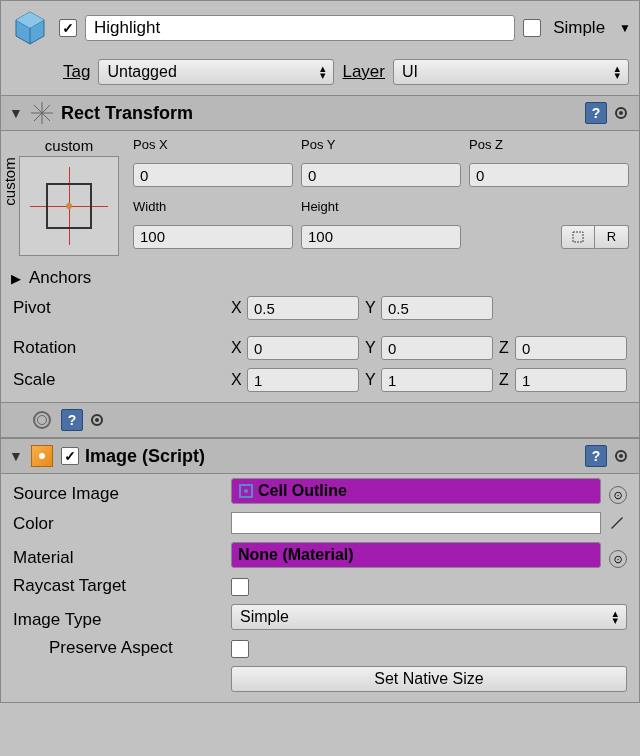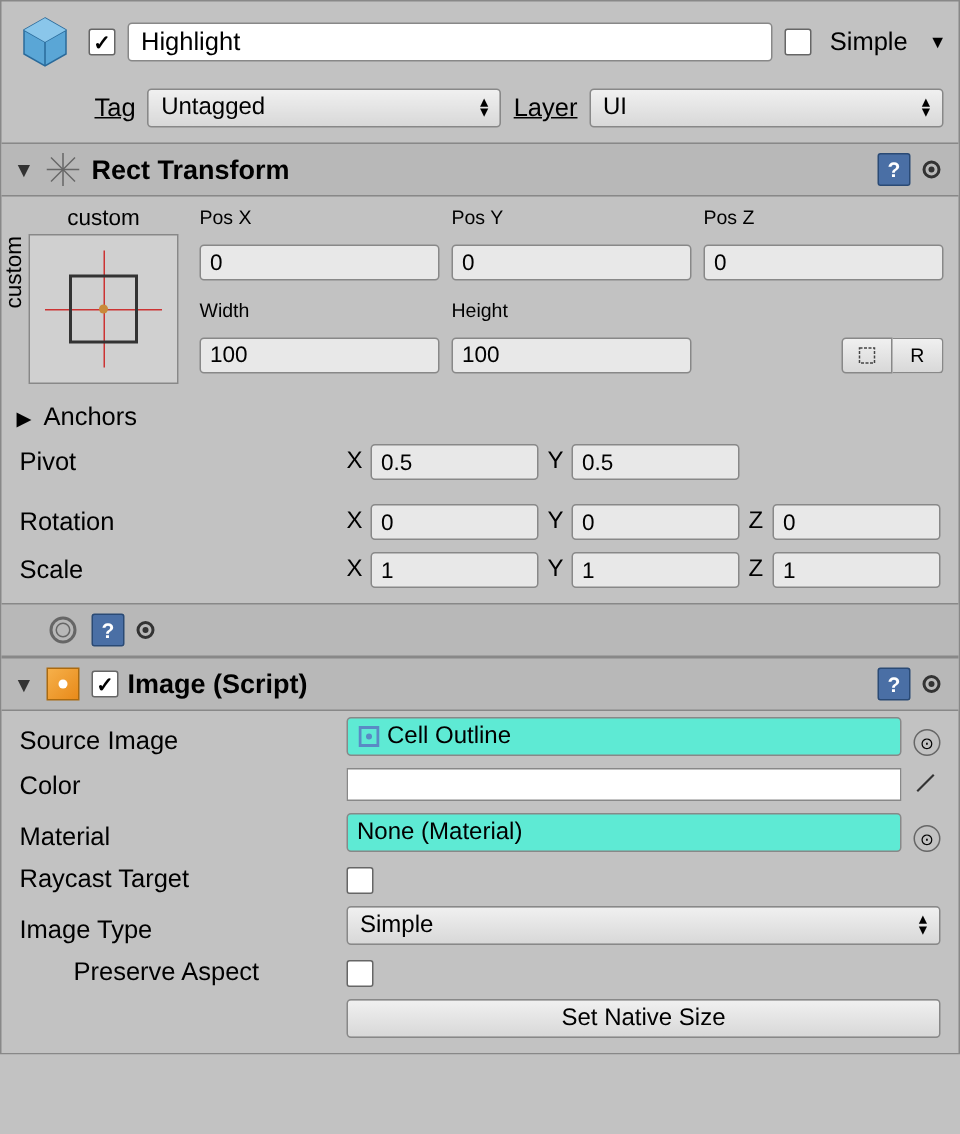--- a/index.html
+++ b/index.html
@@ -53,21 +53,21 @@
   .prop-label { width: 210px; font-size: 17px; }
   .xyz-group { display: flex; flex: 1; gap: 6px; }
   .xyz-item { display: flex; align-items: center; gap: 4px; flex: 1; }
   .xyz-label { font-size: 16px; width: 14px; }
   .anchors-row { display: flex; align-items: center; padding: 4px 10px; }
   .foldout-sm { width: 14px; font-size: 13px; cursor: pointer; margin-right: 4px; }
   
   
   .img-row { display: flex; align-items: flex-end; padding: 4px 12px; gap: 8px; }
   .img-label { width: 210px; font-size: 17px; }
-  .obj-field { flex: 1; height: 26px; background: #5eead4; border: 1px solid #888; border-radius: 3px; display: flex; align-items: center; padding: 0 6px; gap: 4px; font-size: 16px; }
+  .obj-field { flex: 1; height: 26px; background: #a21caf; border: 1px solid #888; border-radius: 3px; display: flex; align-items: center; padding: 0 6px; gap: 4px; font-size: 16px; font-weight: bold; }
   .obj-icon { width: 16px; height: 16px; display:flex; align-items:center; justify-content:center; }
   .color-field { flex: 1; height: 22px; background: #fff; border: 1px solid #888; cursor: pointer; }
   .picker-btn { width: 18px; height: 18px; border: 1px solid #666; border-radius: 50%; cursor: pointer; display:flex; align-items:center; justify-content:center; font-size:11px; }
   .eyedrop { width: 18px; cursor: pointer; }
   .indent { padding-left: 36px; }
   .btn-wide { flex: 1; height: 26px; background: linear-gradient(#f0f0f0,#d8d8d8); border: 1px solid #888; border-radius: 3px; font-size: 16px; cursor: pointer; }
   .spacer-v { height: 8px; }
   
   .canvas-icon { width:18px; height:18px; border:2px solid #666; border-radius:50%; display:flex; align-items:center; justify-content:center; }
   .canvas-icon::before { content:""; width:8px; height:8px; border:1px solid #666; border-radius:50%; }

